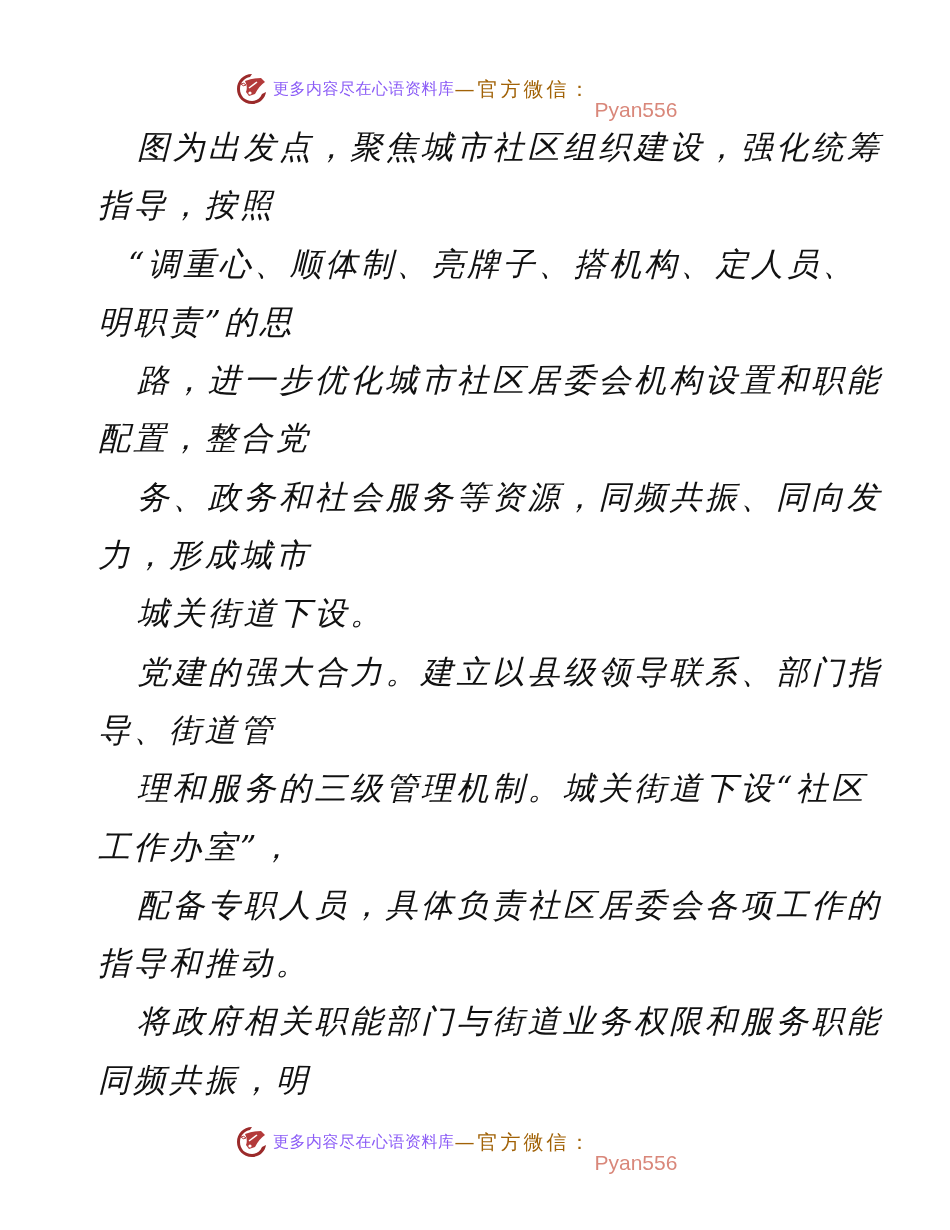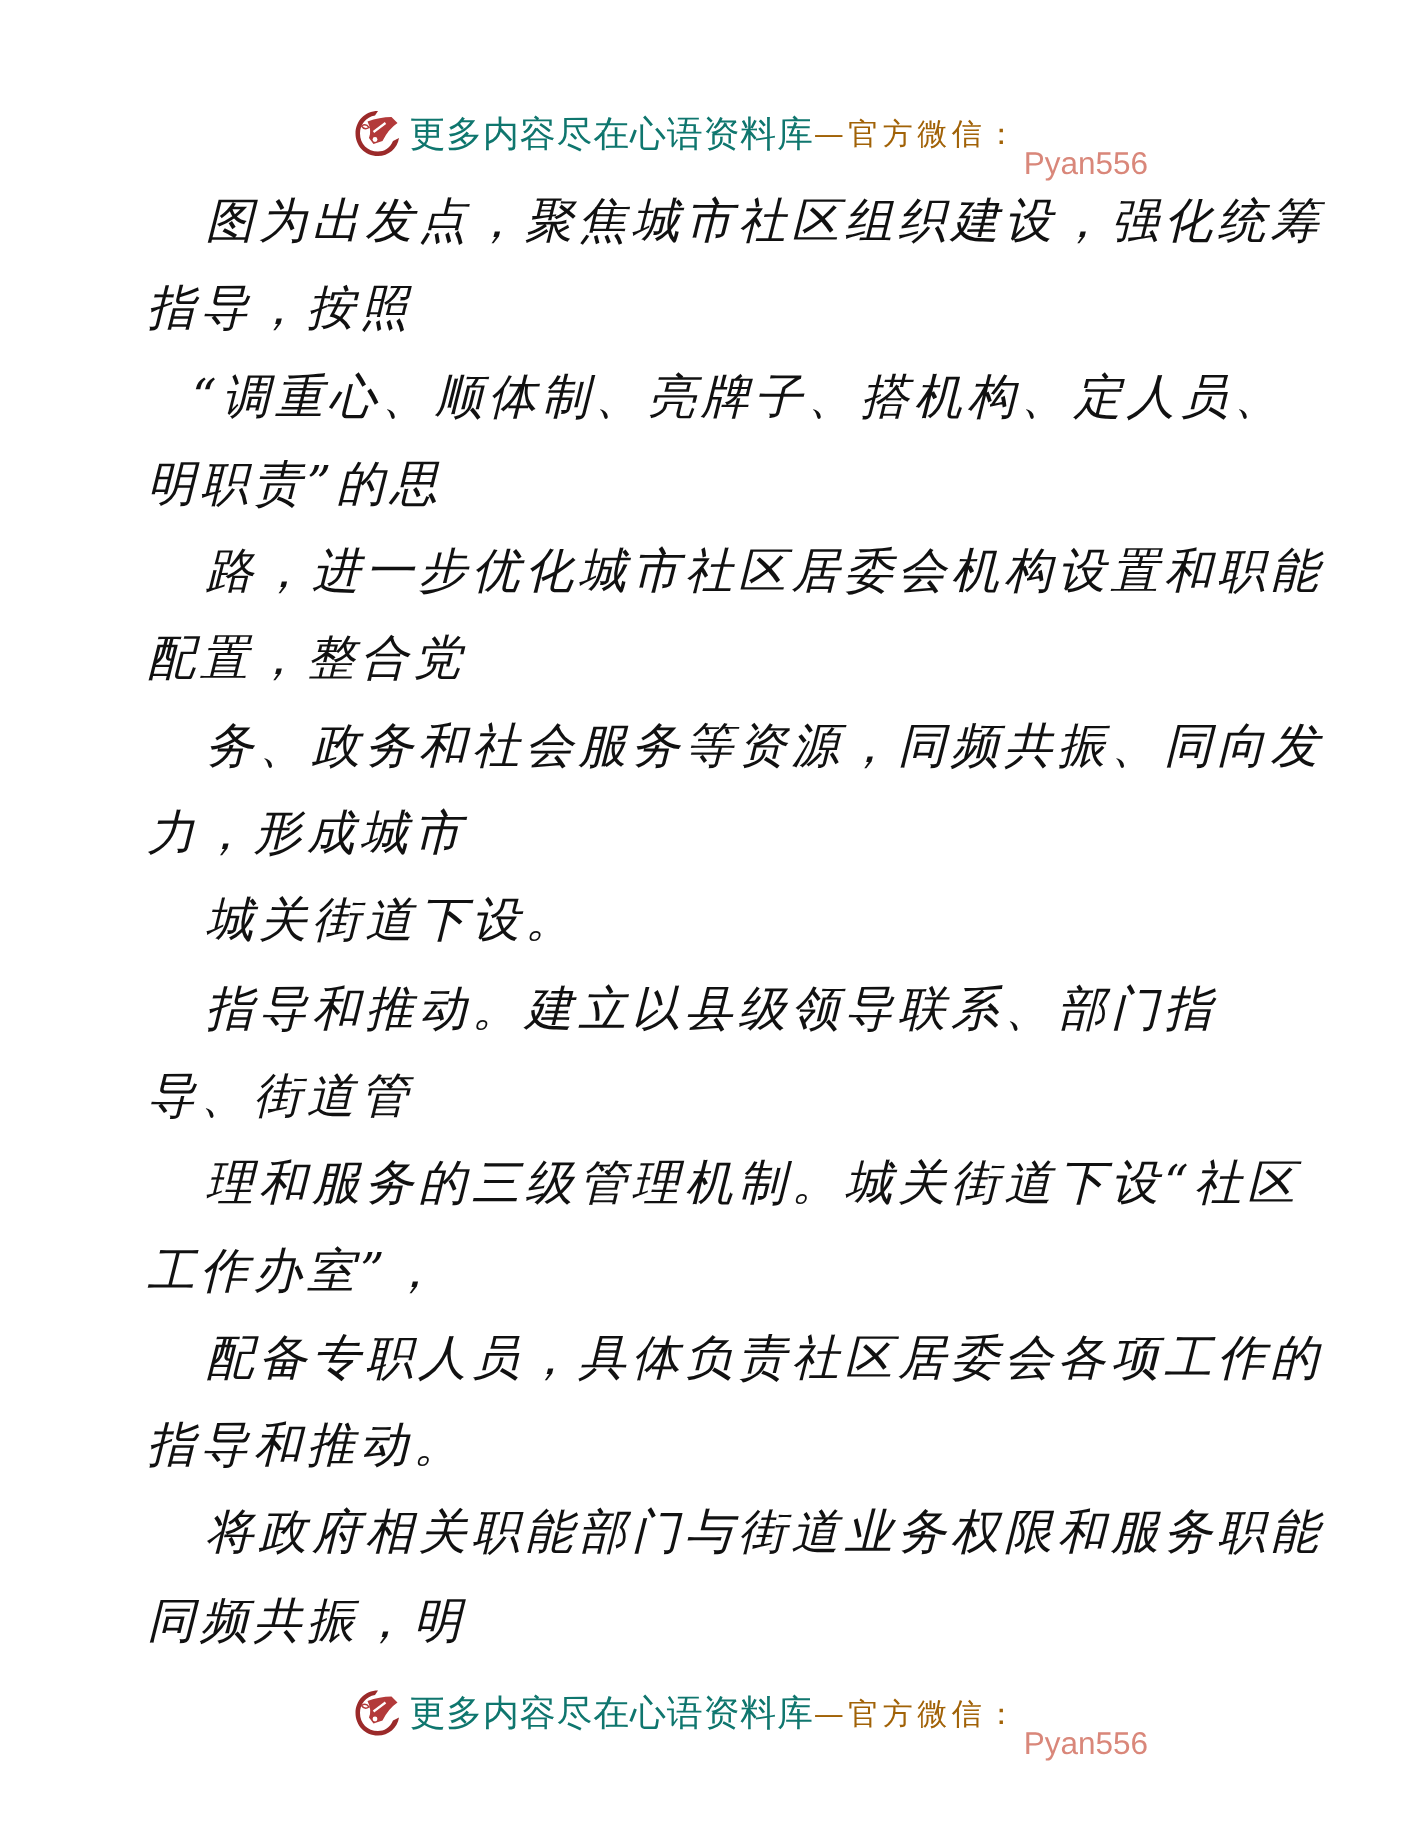--- a/index.html
+++ b/index.html
@@ -26,22 +26,22 @@
     .watermark.top { top: 71px; }
     .watermark.bottom { top: 1124px; }
     .wm-logo {
       width: 34px;
       height: 34px;
       margin-right: 4px;
       display: inline-block;
     }
     .wm-main {
       font-family: Liberation Serif, serif;
-      font-size: 24px;
-      color: #0f766e;
+      font-size: 16px;
+      color: #8b5cf6;
       letter-spacing: 0.5px;
     }
     .wm-sep {
       font-family: "DejaVu Serif", "Liberation Serif", serif;
       font-size: 20px;
       color: #a16207;
       letter-spacing: 3px;
     }
     .wm-id {
       font-family: "Liberation Sans", "DejaVu Sans", sans-serif;
@@ -88,21 +88,21 @@
 <div class="content">
   <div class="line indent">图为出发点，聚焦城市社区组织建设，强化统筹</div>
   <div class="line">指导，按照</div>
   <div class="line indent-q">“调重心、顺体制、亮牌子、搭机构、定人员、</div>
   <div class="line">明职责”的思</div>
   <div class="line indent">路，进一步优化城市社区居委会机构设置和职能</div>
   <div class="line">配置，整合党</div>
   <div class="line indent">务、政务和社会服务等资源，同频共振、同向发</div>
   <div class="line">力，形成城市</div>
   <div class="line indent">城关街道下设。</div>
-  <div class="line indent">指导和推动。建立以县级领导联系、部门指</div>
+  <div class="line indent">党建的强大合力。建立以县级领导联系、部门指</div>
   <div class="line">导、街道管</div>
   <div class="line indent">理和服务的三级管理机制。城关街道下设“社区</div>
   <div class="line">工作办室”，</div>
   <div class="line indent">配备专职人员，具体负责社区居委会各项工作的</div>
   <div class="line">指导和推动。</div>
   <div class="line indent">将政府相关职能部门与街道业务权限和服务职能</div>
   <div class="line">同频共振，明</div>
 </div>
 
 <div class="watermark bottom">

